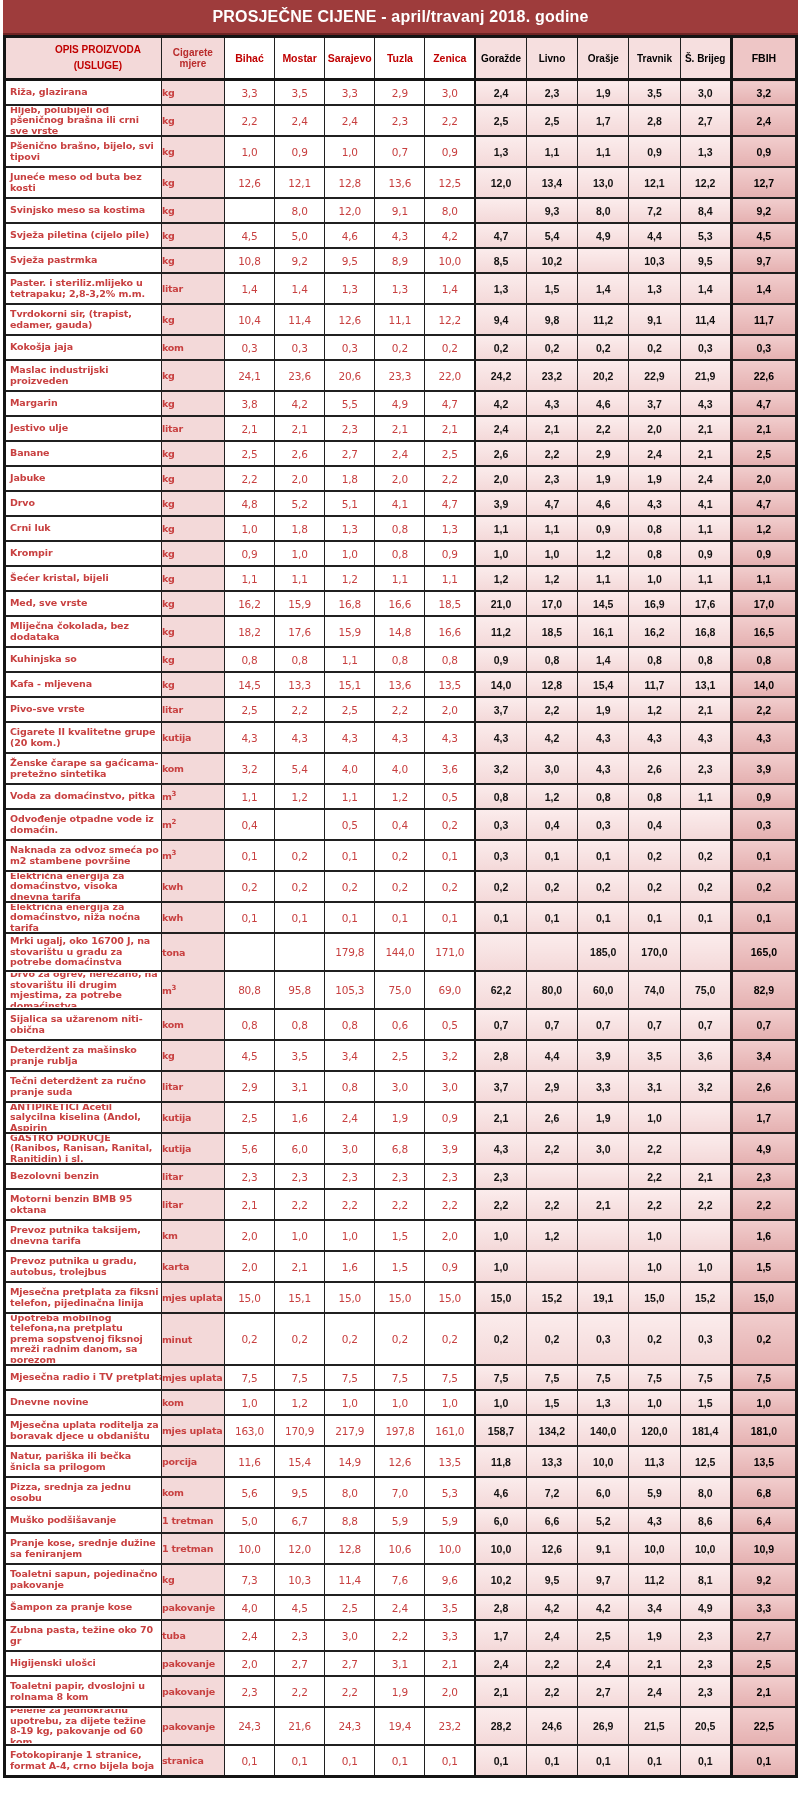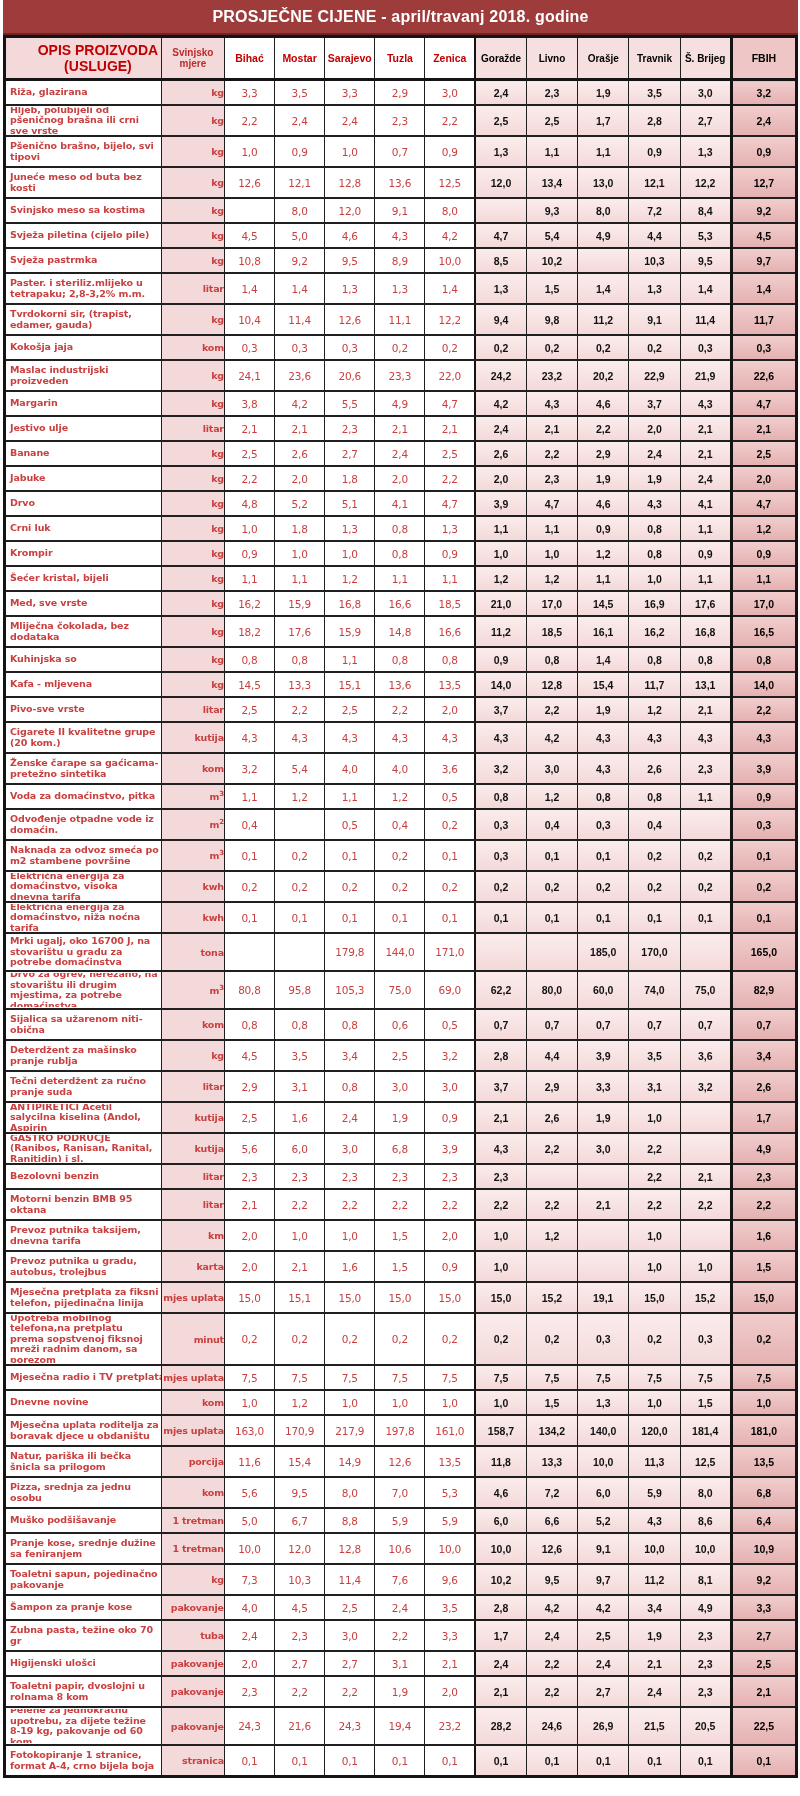--- a/index.html
+++ b/index.html
@@ -6,42 +6,42 @@
   body{width:800px;font-family:"Liberation Sans",sans-serif;}
   .wrap{padding:0 2px 0 3px;}
   .titlebar{
     background:#9e3c3c;color:#ffffff;font-weight:bold;font-size:16px;
     text-align:center;height:33px;line-height:34px;letter-spacing:.2px;
     border-bottom:2px solid #6e2424;
   }
   table{border-collapse:collapse;table-layout:fixed;width:795px;border:3px solid #141414;}
   th,td{border:2px solid #202020;border-left-width:1px;border-right-width:1px;padding:0;overflow:hidden;}
   thead th{border-bottom:3px solid #141414;height:40px;vertical-align:middle;text-align:center;}
-  .h-name{background:#f3d9d9;color:#c00000;font-weight:bold;font-size:14px;line-height:16px;padding-left:29px;}
+  .h-name{background:#f3d9d9;color:#c00000;font-weight:bold;font-size:10px;line-height:16px;padding-left:29px;}
   .h-unit{background:#f3d9d9;color:#b92b2b;font-weight:bold;font-size:10px;line-height:11px;}
   .h-city{background:#ffffff;color:#c00000;font-weight:bold;font-size:10.5px;margin-top:18px;}
   .h-canton{background:#f6dfdf;color:#000000;font-weight:bold;font-size:10px;}
   .h-fbih{background:#eec6c6;color:#000000;font-weight:bold;font-size:10.5px;border-left:3px solid #141414;}
   .grp{border-left:2px solid #141414;}
 
   td{vertical-align:middle;}
   .t-name{background:#ffffff;}
   .nm{
     display:flex;align-items:center;overflow:hidden;
     color:#c84040;font-family:"DejaVu Sans",sans-serif;font-weight:bold;
     font-size:9.5px;line-height:10.5px;padding:0 2px 0 4px;letter-spacing:-.1px;
   }
   tr.h1 td{height:23px;} tr.h2 td{height:29px;} tr.h3 td{height:36px;} tr.h4 td{height:50px;}
   tr.h1 .nm{height:17px;white-space:nowrap;text-align:right;}
   tr.h2 .nm{height:27px;}
   tr.h3 .nm{height:34px;}
   tr.h4 .nm{height:48px;border-radius:8px;}
   .t-unit{
     background:#f3d9d9;color:#c84040;font-family:"DejaVu Sans",sans-serif;
-    font-weight:bold;font-size:9.5px;text-align:right;white-space:nowrap;letter-spacing:-.2px;
+    font-weight:bold;font-size:9.5px;text-align:left;white-space:nowrap;letter-spacing:-.2px;
   }
   .t-unit sup{font-size:7px;}
   .t-city{
     background:#ffffff;color:#c84040;text-align:center;
     font-family:"DejaVu Sans",sans-serif;font-size:10.5px;letter-spacing:-.2px;
   }
   .t-canton{
     background:linear-gradient(#fbecec,#f4d9d9);color:#111111;text-align:center;
     font-weight:bold;font-size:10.5px;
   }
@@ -71,21 +71,21 @@
         <col style="width:48px">
       <col style="width:61px">
     </colgroup>
     <thead>
       <tr>
         <th class="h-name">
           <div>OPIS PROIZVODA</div>
           <div>(USLUGE)</div>
         </th>
         <th class="h-unit">
-          <div>Svinjsko</div>
+          <div>Cigarete</div>
           <div>mjere</div>
         </th>
       <th class="h-city">Bihać</th>
           <th class="h-city">Mostar</th>
           <th class="h-city">Sarajevo</th>
           <th class="h-city">Tuzla</th>
           <th class="h-city">Zenica</th>
           <th class="h-canton grp">Goražde</th>
           <th class="h-canton">Livno</th>
           <th class="h-canton">Orašje</th>

